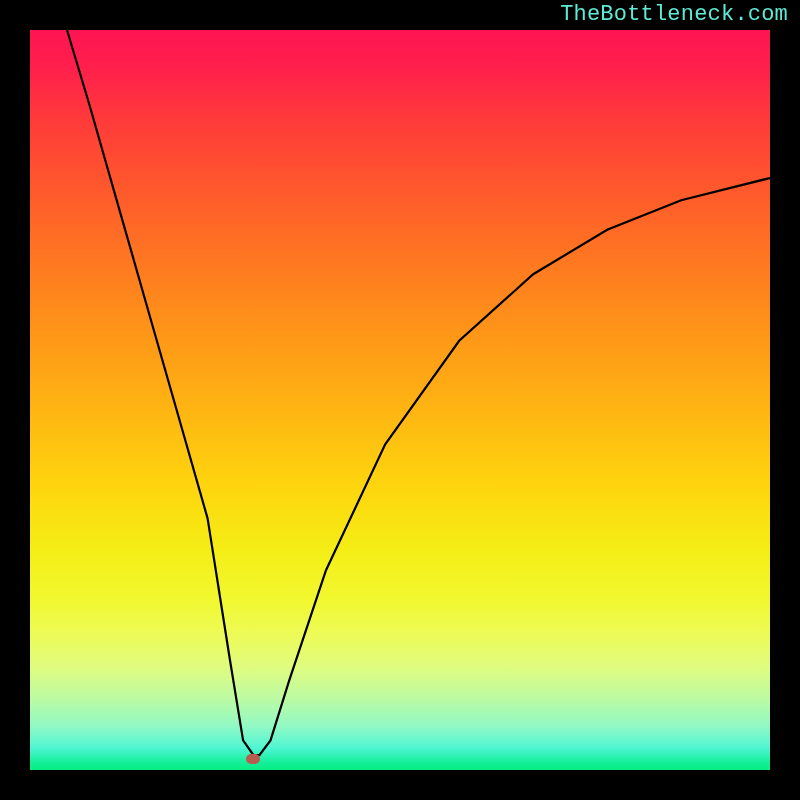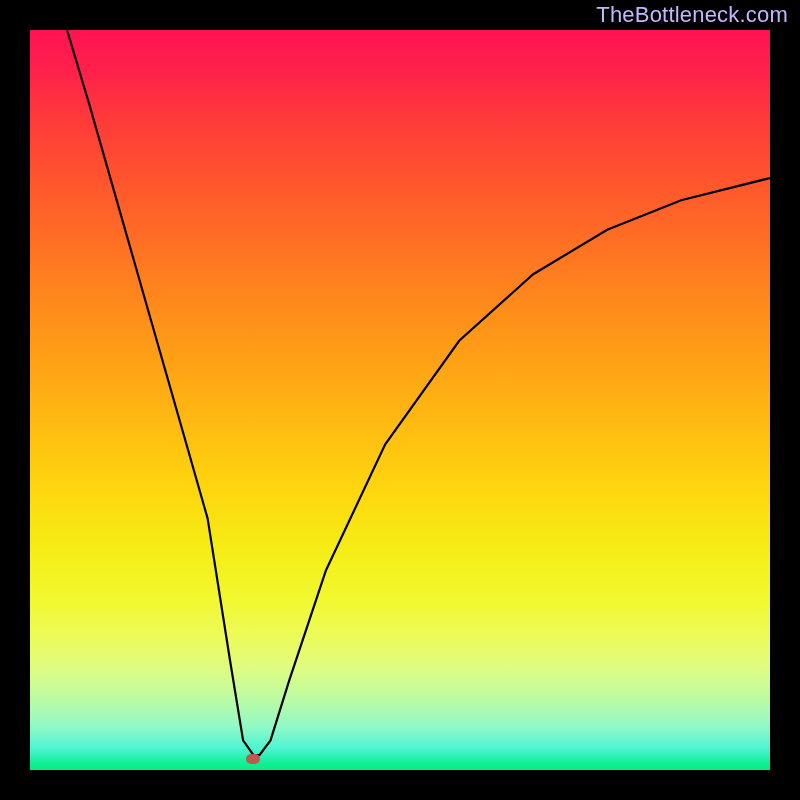--- a/index.html
+++ b/index.html
@@ -59,23 +59,23 @@
     position: absolute;
     width: 14px;
     height: 10px;
     background: #b85c4f;
     border-radius: 5px;
   }
   .watermark {
     position: absolute;
     top: 2px;
     right: 12px;
-    font-family: Liberation Sans, sans-serif;
+    font-family: Liberation Mono, monospace;
     font-size: 22px;
-    color: #c4b5fd;
+    color: #5eead4;
     letter-spacing: 0.2px;
     text-align: center;
   }
 </style>
 </head>
 <body>
 
 <div class="plot-area">
   <div class="gradient-bg"></div>
   <svg class="curve-svg" viewBox="0 0 740 740" preserveAspectRatio="none">

